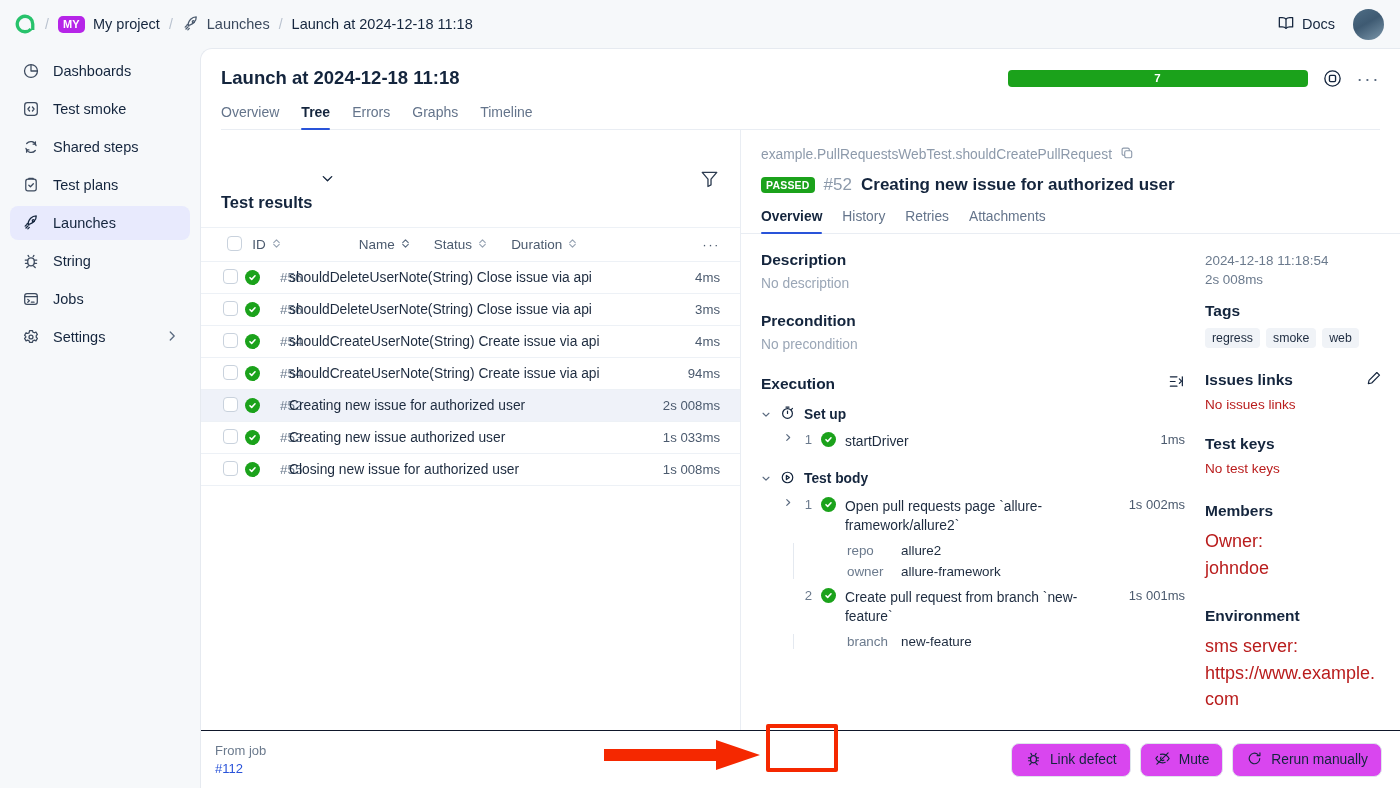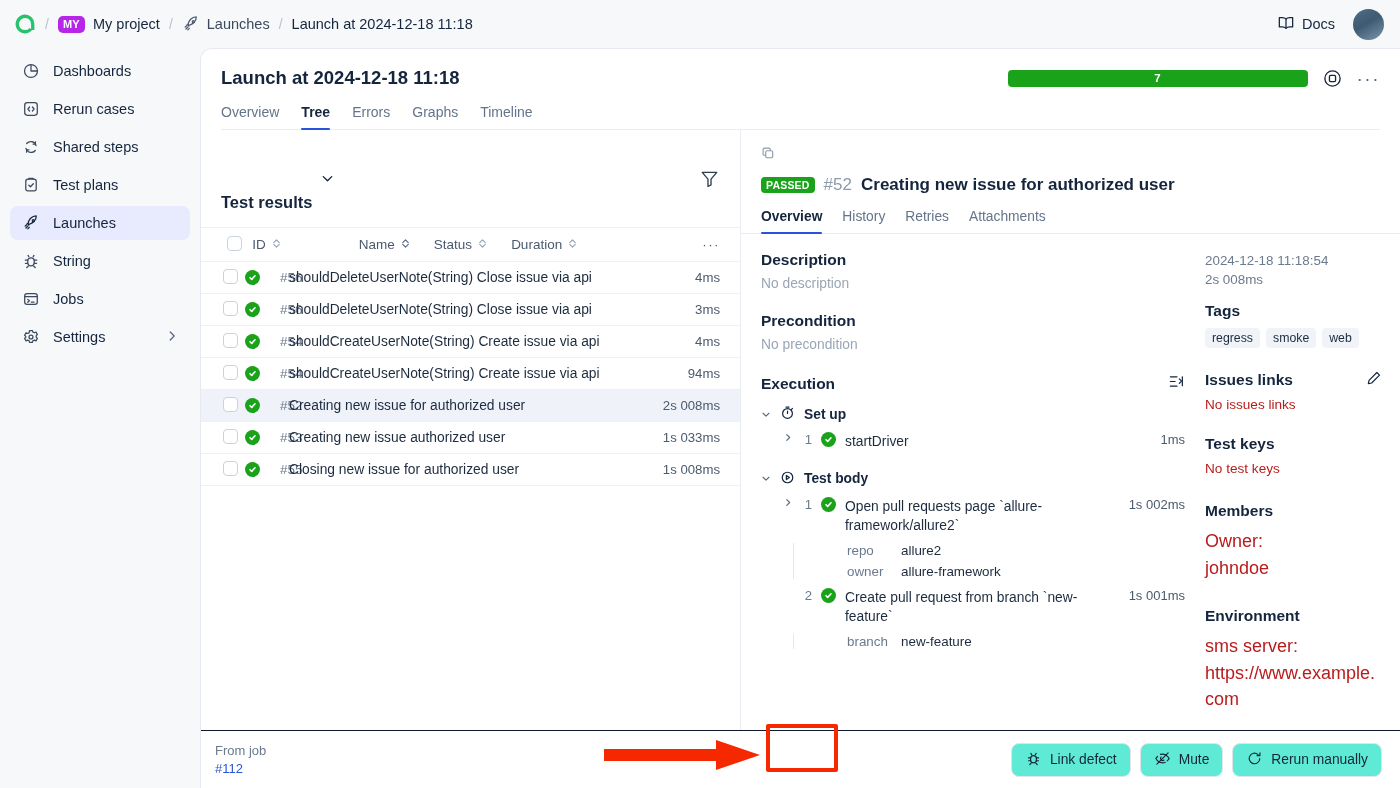--- a/index.html
+++ b/index.html
@@ -159,21 +159,21 @@
   .bottombar {
     height: 58px; flex: 0 0 58px; border-top: 1px solid #0f172a;
     display: flex; align-items: center; padding: 0 18px 0 14px; background: #fff; position: relative;
   }
   .fromjob { font-size: 13px; line-height: 1.35; }
   .fromjob .fj-l { color: #6b7a8d; display: block; }
   .fromjob .fj-n { color: #2953d9; cursor: pointer; }
   .actions { margin-left: auto; display: flex; gap: 9px; }
   .btn {
     display: inline-flex; align-items: center; gap: 8px; height: 34px; padding: 0 13px;
-    border: 1px solid #dfe5ec; border-radius: 8px; background: #5eead4;
+    border: 1px solid #dfe5ec; border-radius: 8px; background: #d946ef;
     font-size: 13.8px; color: #14253d; cursor: pointer; font-family: inherit;
   }
 
   
   .anno-box {
     position: absolute; left: 766px; top: 724px; width: 72px; height: 48px;
     border: 4px solid #f52800; border-radius: 2px; pointer-events: none; z-index: 30;
   }
   .anno-arrow { position: absolute; left: 604px; top: 738px; z-index: 30; pointer-events: none; }
 </style>
@@ -229,21 +229,21 @@
         <span>Dashboards</span>
       </div>
 
       <div class="nav-item">
         <span class="ico">
           <svg width="18" height="18" viewBox="0 0 20 20" fill="none" stroke="#3c4a5e" stroke-width="1.4" stroke-linejoin="round" stroke-linecap="round">
             <rect x="3" y="3" width="14" height="14" rx="3"></rect>
               <path d="M8.4 7.8L6.6 10l1.8 2.2M11.6 7.8L13.4 10l-1.8 2.2"></path>
           </svg>
         </span>
-        <span>Rerun cases</span>
+        <span>Test smoke</span>
       </div>
 
       <div class="nav-item">
         <span class="ico">
           <svg width="18" height="18" viewBox="0 0 20 20" fill="none" stroke="#3c4a5e" stroke-width="1.4" stroke-linecap="round">
             <path d="M15.6 8.4A6 6 0 0 0 5.2 6.1"></path>
               <path d="M4.4 11.6a6 6 0 0 0 10.4 2.3"></path>
             <path d="M14.9 4.2v2.6h-2.6M5.1 15.8v-2.6h2.6"></path>
           </svg>
         </span>
@@ -508,20 +508,21 @@
                   <td colspan="4" style="height:0"></td>
                 </tr>
             </tbody>
           </table>
         </div>
 
         <div class="pane-right">
           <div class="detail-scroll">
 
             <div class="fullname">
+              <span>example.PullRequestsWebTest.shouldCreatePullRequest</span>
               <span class="copy-ico">
                 <svg width="14" height="14" viewBox="0 0 16 16" fill="none" stroke="#8d9aab" stroke-width="1.3" stroke-linejoin="round">
                   <rect x="5.4" y="5.4" width="8" height="8" rx="1.6"></rect>
                     <path d="M10.6 5.4V4a1.6 1.6 0 0 0-1.6-1.6H4A1.6 1.6 0 0 0 2.4 4v5a1.6 1.6 0 0 0 1.6 1.6h1.4"></path>
                 </svg>
               </span>
             </div>
 
             <div class="title-row">
               <span class="badge-passed">PASSED</span>

